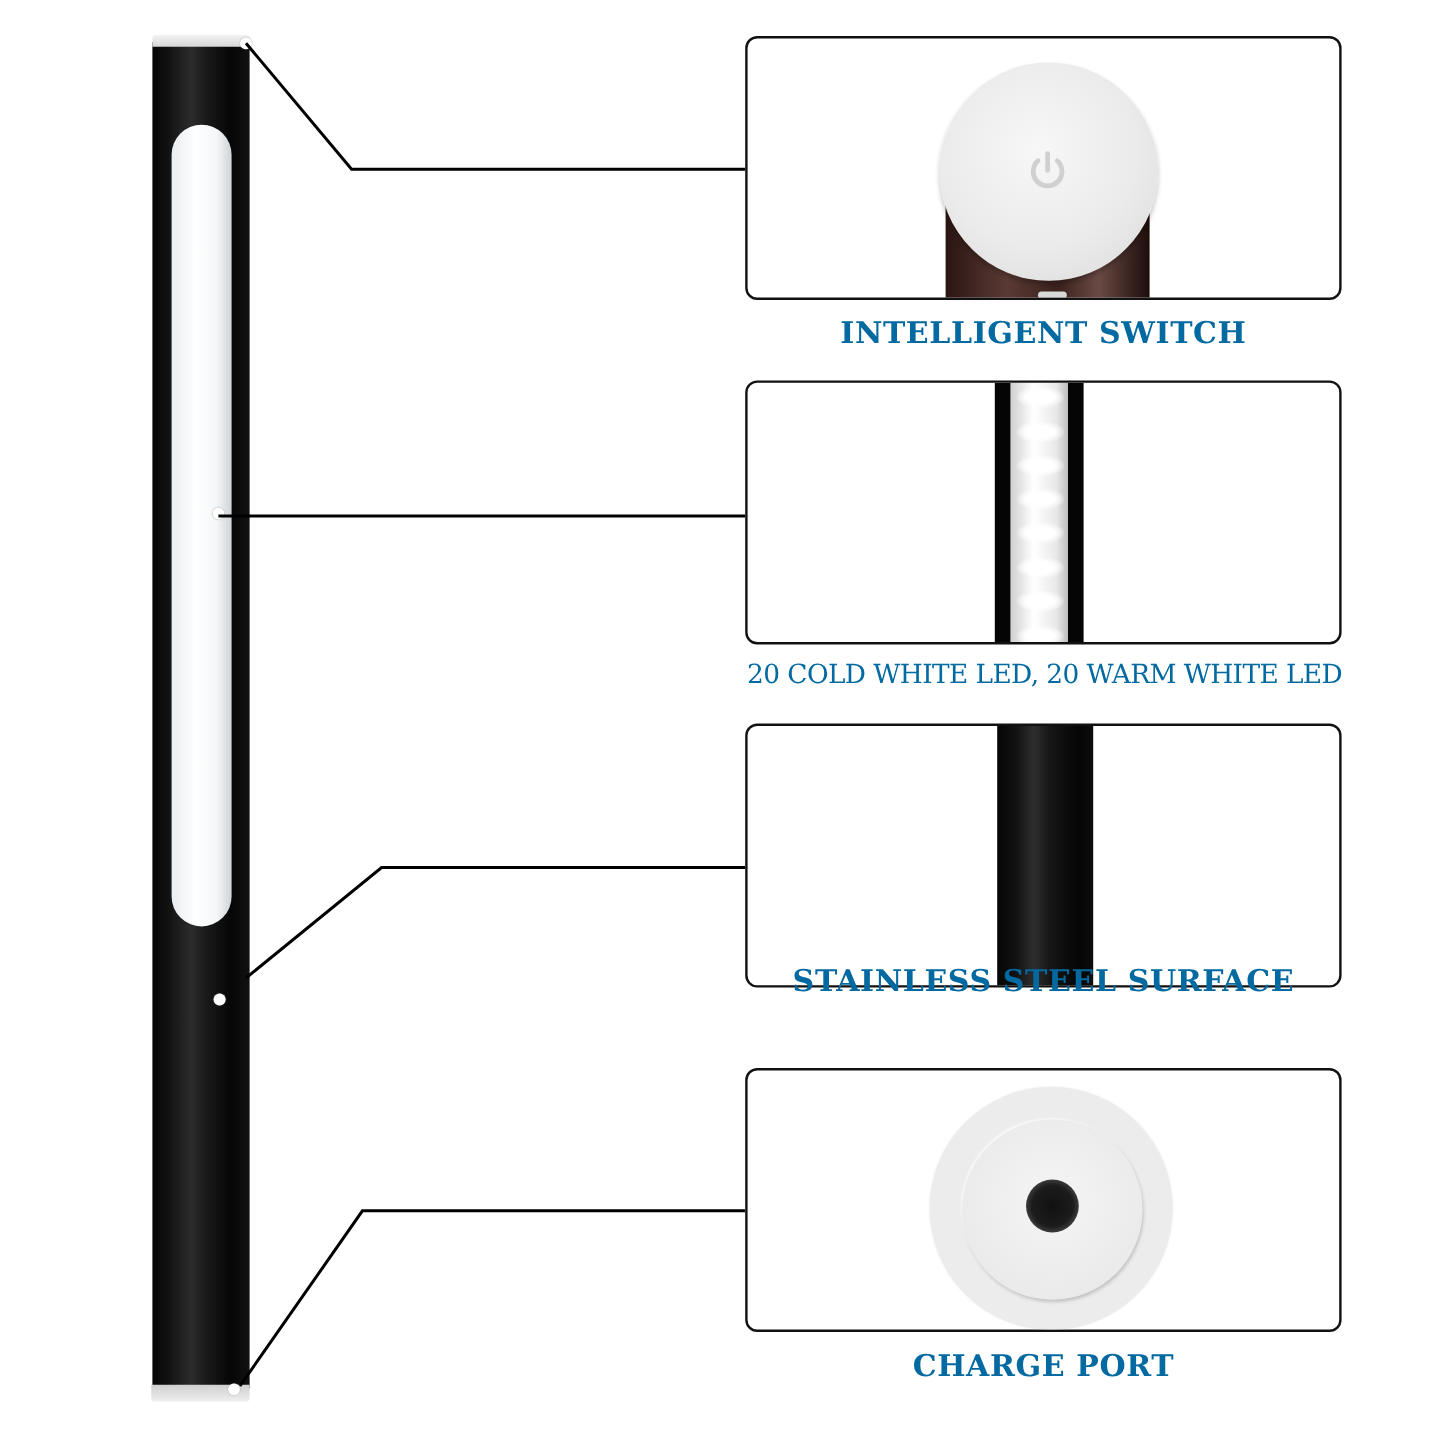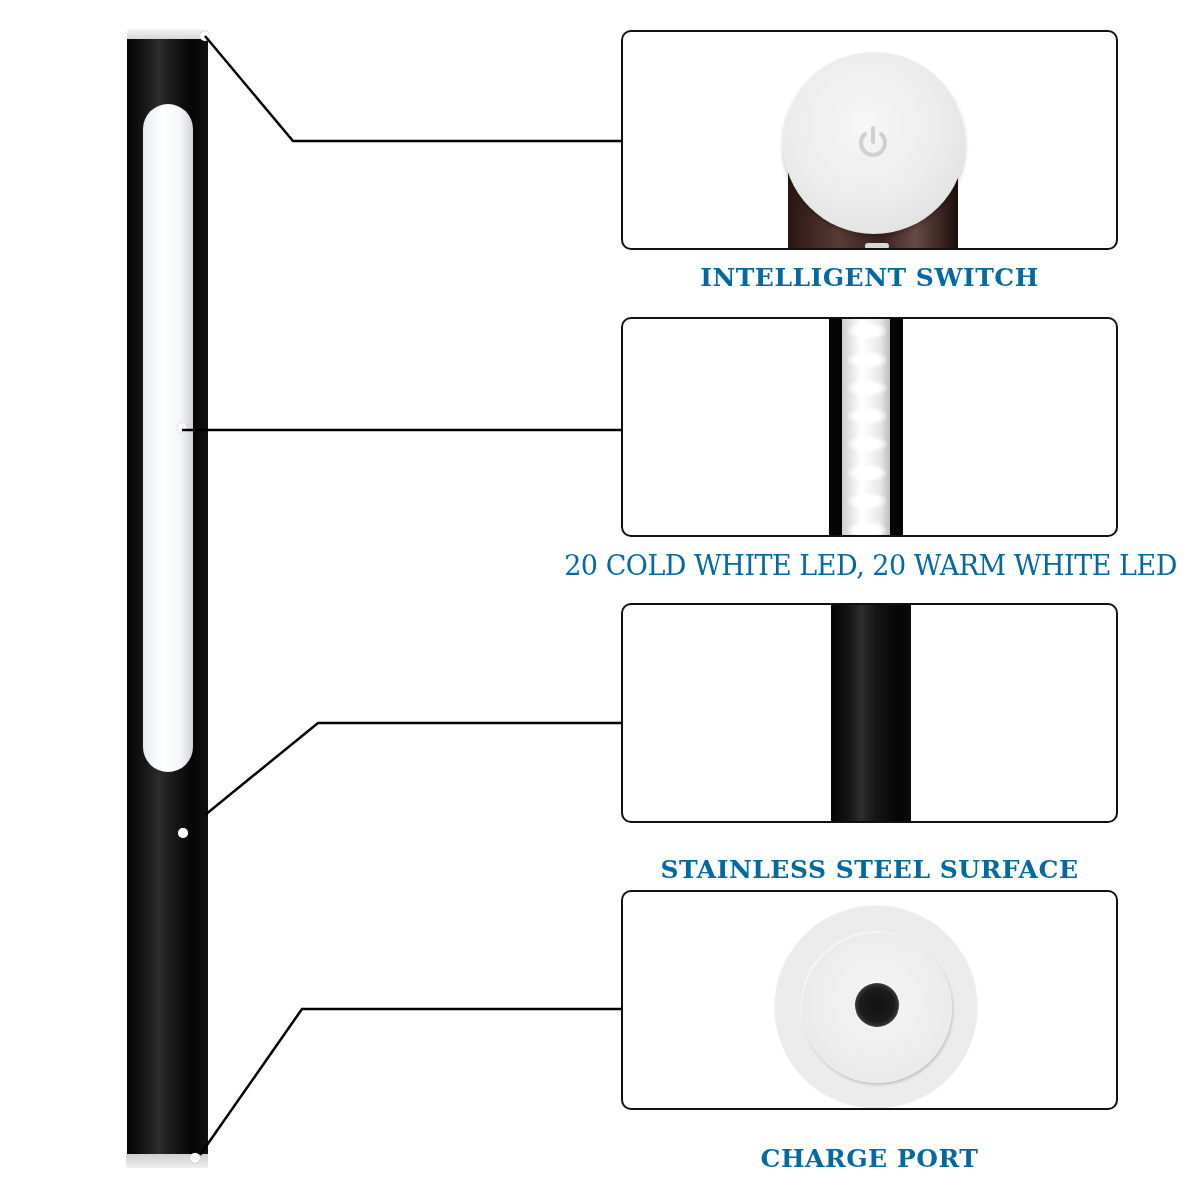--- a/index.html
+++ b/index.html
@@ -133,25 +133,25 @@
   <div class="abs p2-led"></div>
   <div class="abs p2-led-dot" style="top:3px;"></div>
   <div class="abs p2-led-dot" style="top:32px;"></div>
   <div class="abs p2-led-dot" style="top:60px;"></div>
   <div class="abs p2-led-dot" style="top:88px;"></div>
   <div class="abs p2-led-dot" style="top:116px;"></div>
   <div class="abs p2-led-dot" style="top:145px;"></div>
   <div class="abs p2-led-dot" style="top:173px;"></div>
   <div class="abs p2-led-dot" style="top:202px;"></div>
 </div>
-<div class="abs caption" style="left:548px;width:645px;top:550px;font-weight:normal;font-size:27px;letter-spacing:-0.5px;">20 COLD WHITE LED, 20 WARM WHITE LED</div>
+<div class="abs caption" style="left:548px;width:645px;top:550px;font-weight:normal;font-size:22px;letter-spacing:-0.5px;">20 COLD WHITE LED, 20 WARM WHITE LED</div>
 
 <div class="abs panel" style="top:603px;height:220px;">
   <div class="abs p3-pipe"></div>
 </div>
-<div class="abs caption" style="left:621px;width:497px;top:855px;text-align:center;">STAINLESS STEEL SURFACE</div>
+<div class="abs caption" style="left:621px;width:497px;top:803px;text-align:center;">STAINLESS STEEL SURFACE</div>
 
 <div class="abs panel" style="top:890px;height:220px;">
   <div class="abs p4-outer"></div>
   <div class="abs p4-inner"></div>
   <div class="abs p4-port"></div>
 </div>
-<div class="abs caption" style="left:621px;width:497px;top:1124px;margin-top:20px;">CHARGE PORT</div>
+<div class="abs caption" style="left:621px;width:497px;top:1124px;">CHARGE PORT</div>
 
 </body></html>

